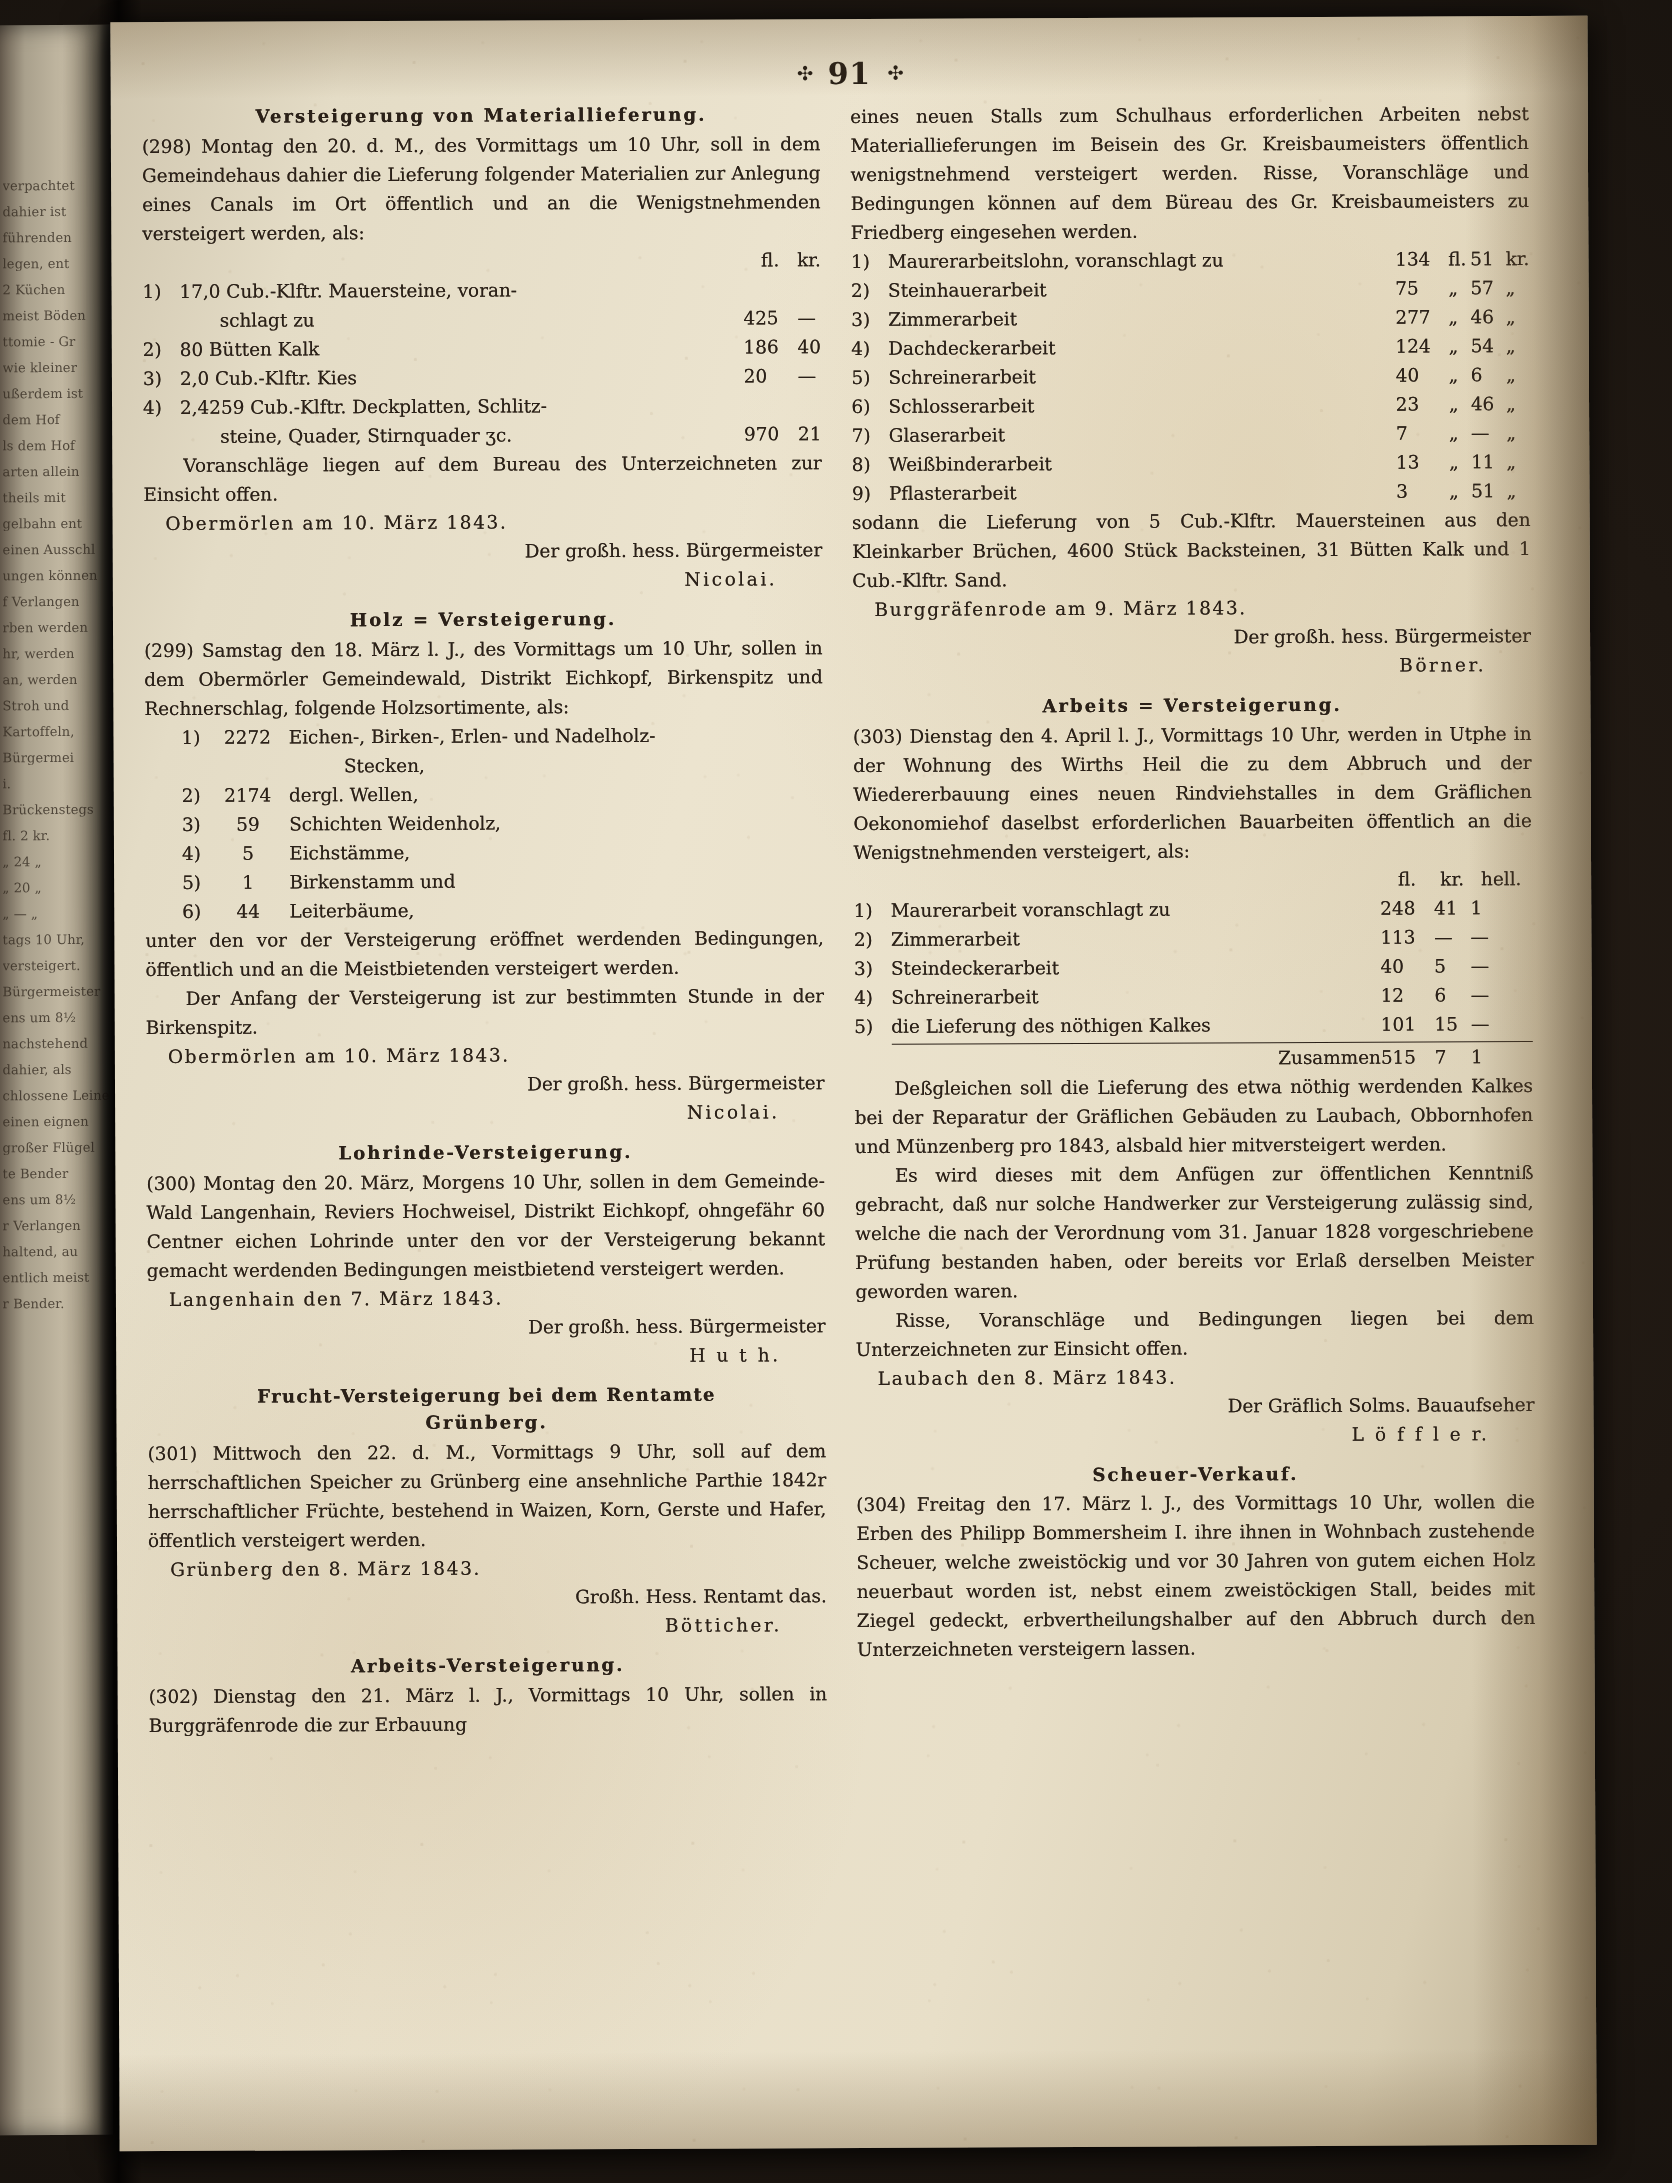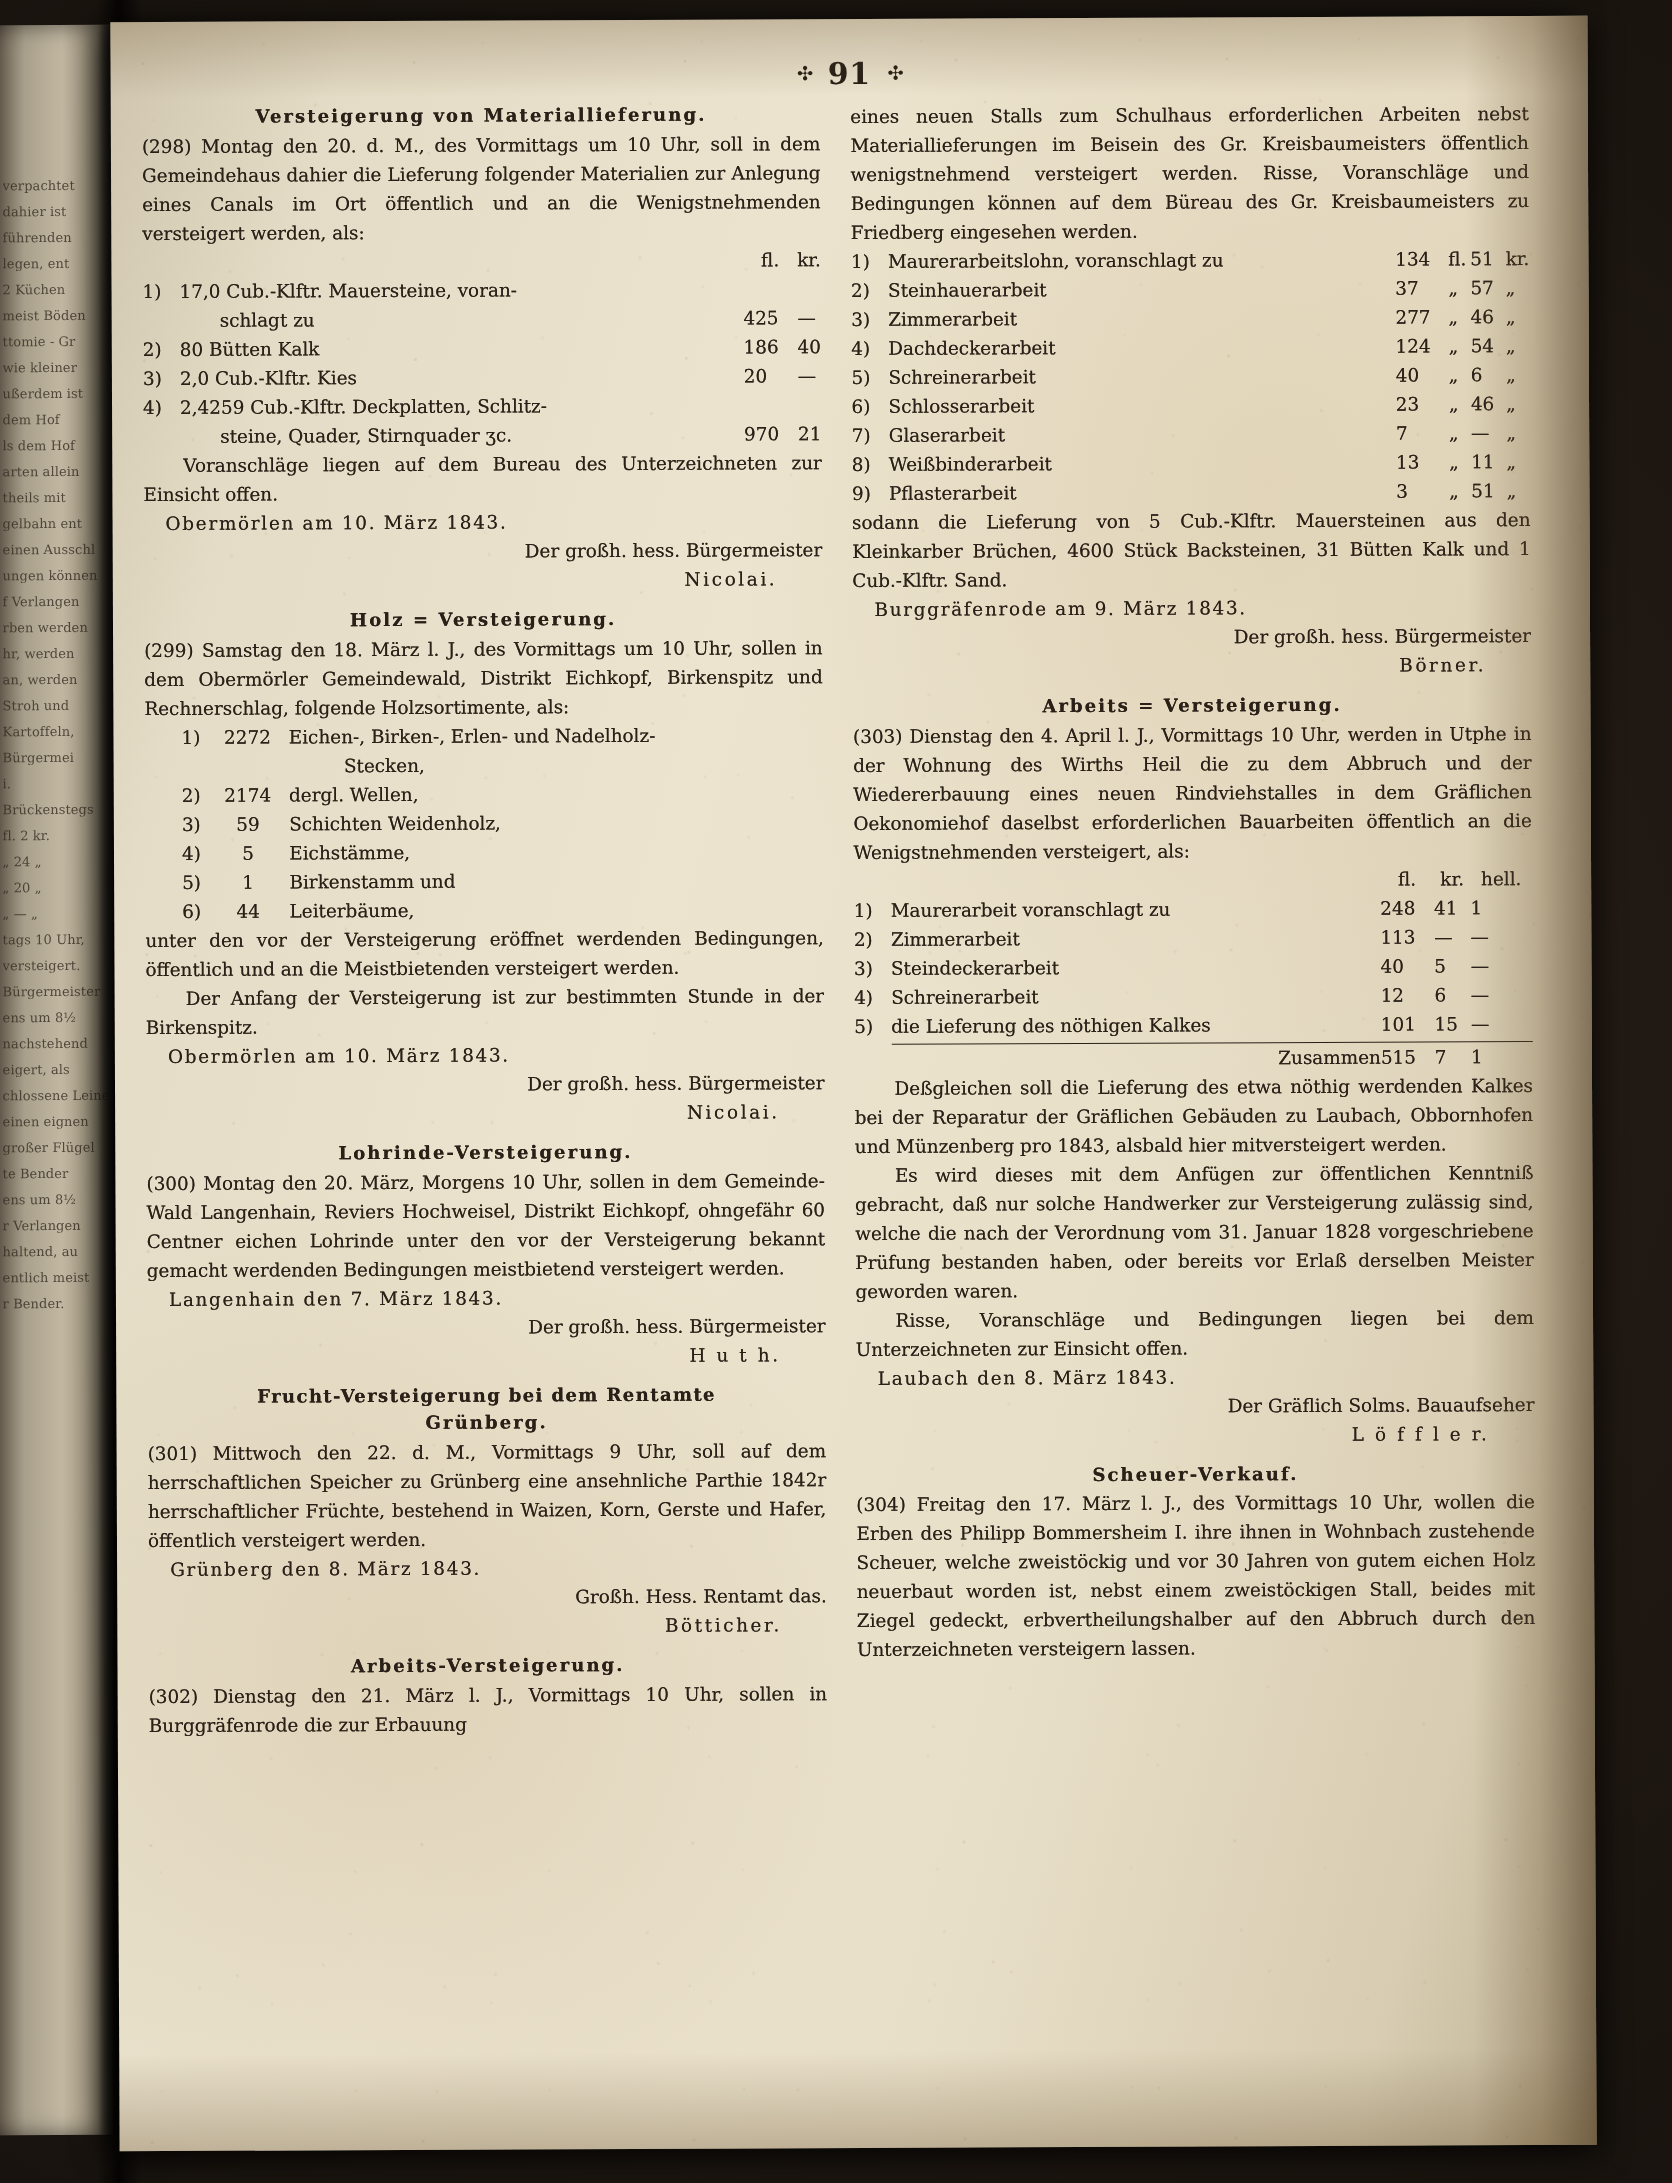--- a/index.html
+++ b/index.html
@@ -195,21 +195,21 @@
         <div>„ 24 „</div>
         <div>„ 20 „</div>
         <div>„ — „</div>
         <div>tags 10 Uhr,</div>
         <div>versteigert.</div>
         <div></div>
         <div>Bürgermeister</div>
         <div></div>
         <div>ens um 8½</div>
         <div>nachstehend</div>
-        <div>eigert, als</div>
+        <div>dahier, als</div>
         <div>chlossene Leinen</div>
         <div>einen eignen</div>
         <div>großer Flügel</div>
         <div></div>
         <div>te Bender</div>
         <div></div>
         <div>ens um 8½</div>
         <div>r Verlangen</div>
         <div>haltend, au</div>
         <div>entlich meist</div>
@@ -373,21 +373,21 @@
                 <td class="idx">1)</td>
                 <td class="desc">Maurerarbeitslohn, voranschlagt zu</td>
                 <td class="v">134</td>
                 <td class="unit">fl.</td>
                 <td class="v">51</td>
                 <td class="unit">kr.</td>
               </tr>
               <tr>
                 <td class="idx">2)</td>
                 <td class="desc">Steinhauerarbeit</td>
-                <td class="v">37</td>
+                <td class="v">75</td>
                 <td class="unit">„</td>
                 <td class="v">57</td>
                 <td class="unit">„</td>
               </tr>
               <tr>
                 <td class="idx">3)</td>
                 <td class="desc">Zimmerarbeit</td>
                 <td class="v">277</td>
                 <td class="unit">„</td>
                 <td class="v">46</td>

